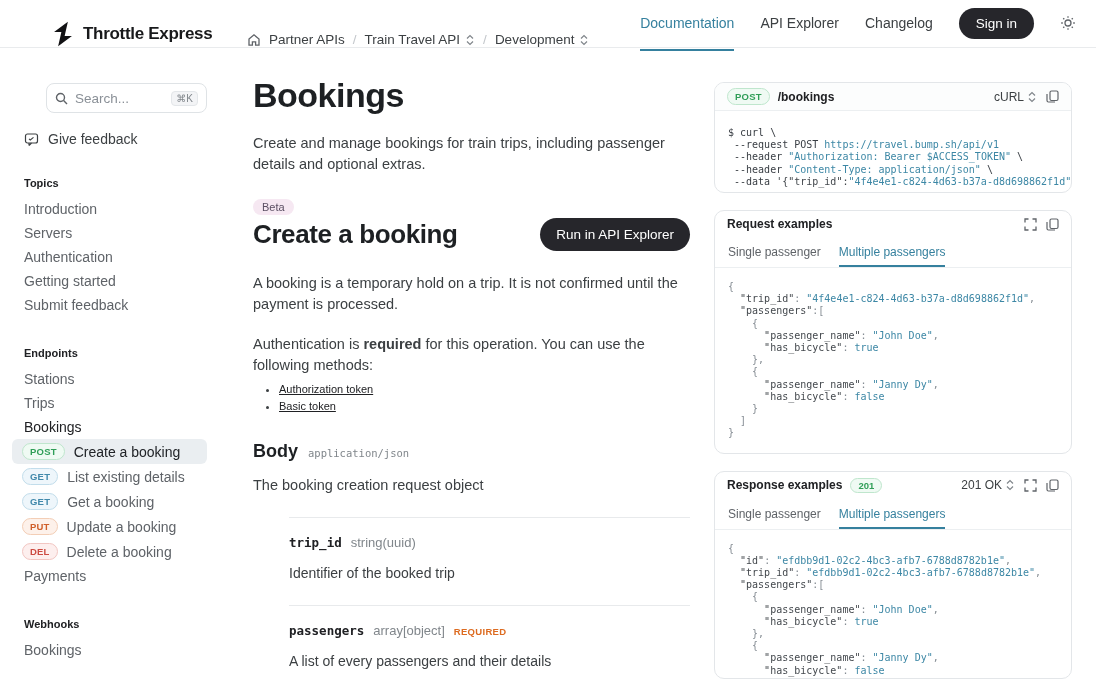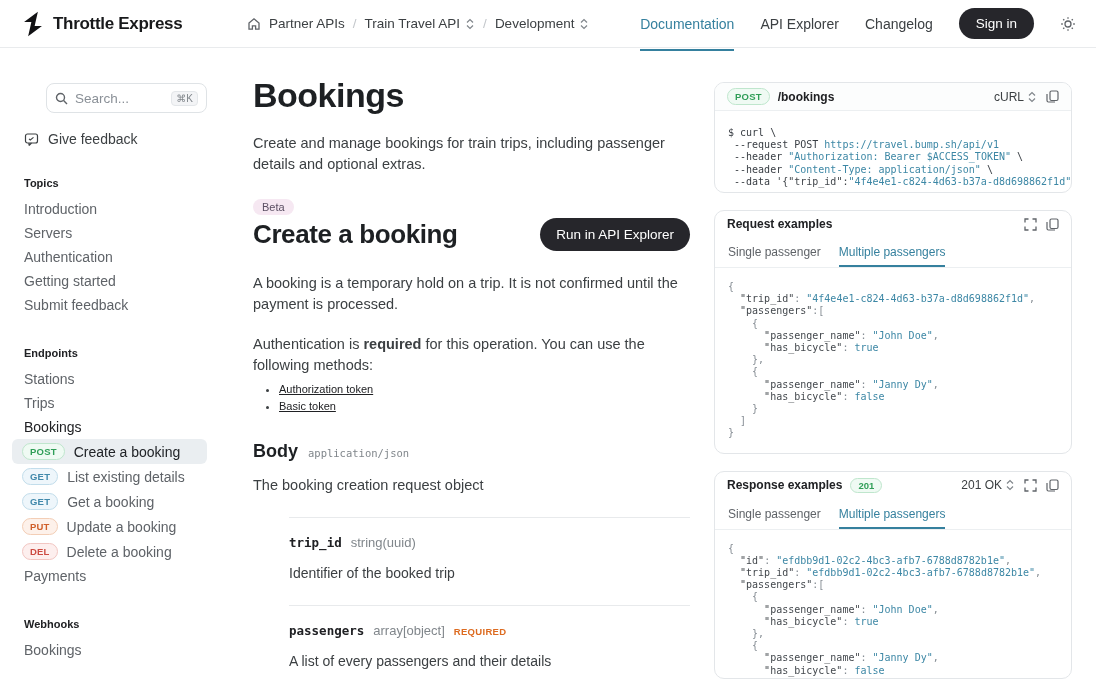--- a/index.html
+++ b/index.html
@@ -6,21 +6,21 @@
   html,body { width:1096px; height:685px; }
   body {
     position:relative; overflow:hidden; background:#ffffff;
     font-family:"Liberation Sans", sans-serif; color:#202124;
   }
   svg { display:block; }
 
   
   .header {
     position:absolute; top:0; left:0; width:1096px; height:48px;
-    border-bottom:1px solid #e9ebed; display:flex; align-items:center;
+    border-bottom:1px solid #e9ebed; display:flex; align-items:flex-end;padding-left:30px;
   }
   .brand { display:flex; align-items:center; gap:7px; margin-left:20px; cursor:pointer; }
   .brand-name { font-size:17px; font-weight:700; letter-spacing:-0.3px; color:#18191b; }
   .breadcrumb { position:absolute; left:247px; display:flex; align-items:center; gap:8px; font-size:13.5px; color:#3c4043; }
   .crumb { display:flex; align-items:center; gap:5px; cursor:pointer; }
   .crumb-sep { color:#c3c7cb; }
   .nav { position:absolute; right:20px; height:48px; display:flex; align-items:center; gap:26px; }
   .nav-link { font-size:14px; color:#3c4043; height:55px; display:flex; align-items:center; cursor:pointer; }
   .nav-link.active { color:#35809e; box-shadow:inset 0 -2px 0 #35809e; }
   .signin-btn {

